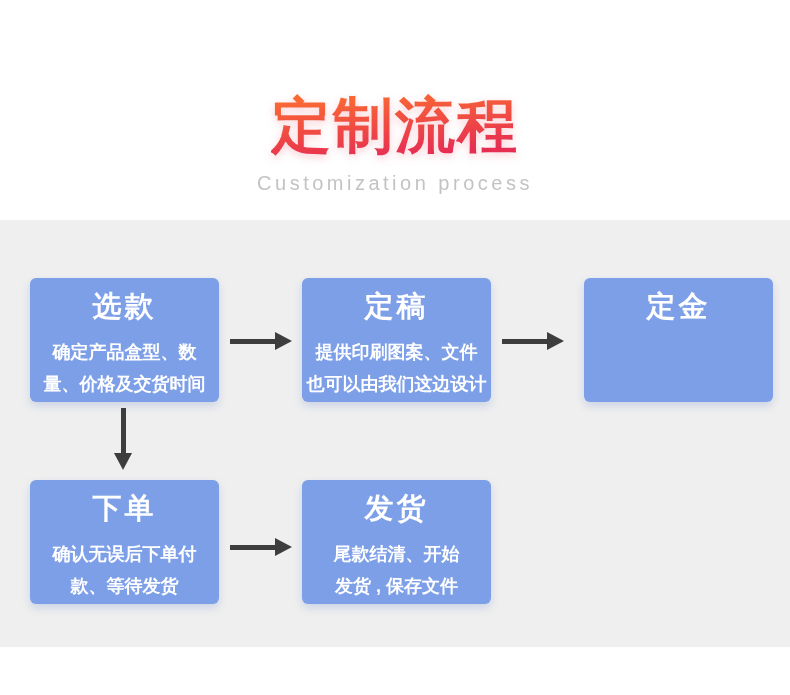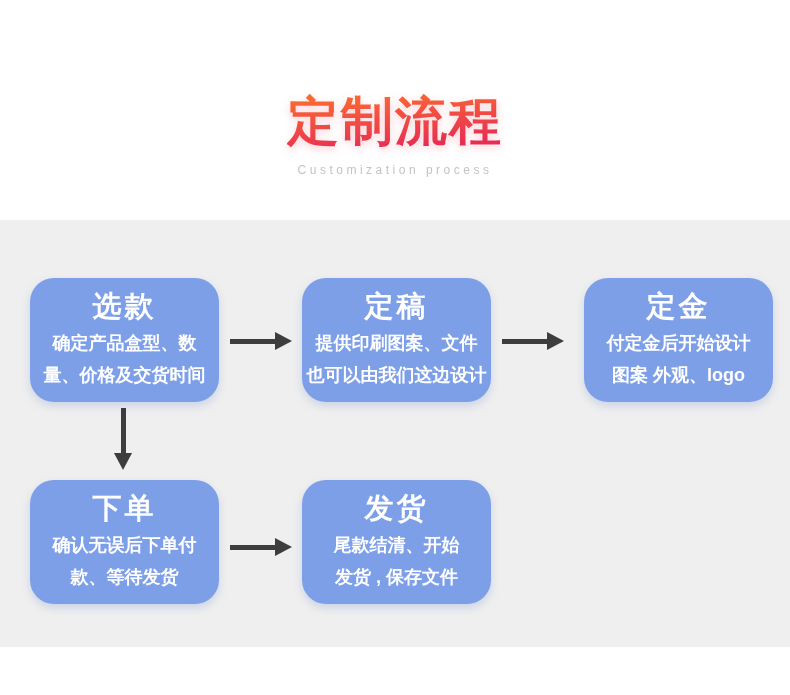--- a/index.html
+++ b/index.html
@@ -17,34 +17,34 @@
     position: absolute;
     top: 92px;
     left: 0;
     width: 100%;
     text-align: center;
     z-index: 3;
   }
   .title {
     display: inline-block;
     margin: 0;
-    font-size: 52px;
+    font-size: 60px;
     font-weight: 700;
     letter-spacing: 2px;
     line-height: 1.12;
     color: #ee4040;
     background: linear-gradient(175deg, var(--title-grad-top, #fa6a33) 10%, var(--title-grad-bottom, #e62e53) 85%);
     -webkit-background-clip: text;
     background-clip: text;
     -webkit-text-fill-color: transparent;
     filter: drop-shadow(0 3px 4px rgba(233, 64, 87, 0.25));
   }
   .subtitle {
     margin-top: 13px;
-    font-size: 12px;
+    font-size: 20px;
     letter-spacing: 3.5px;
     color: var(--subtitle-gray, #c3c3c3);
   }
 
   
   .band {
     position: absolute;
     left: 0;
     top: 220px;
     width: 100%;
@@ -52,35 +52,35 @@
     background: var(--band-gray, #efefef);
     z-index: 1;
   }
 
   
   .step {
     position: absolute;
     width: 189px;
     height: 124px;
     background: var(--box-blue, #7d9fe8);
-    border-radius: 24px;
+    border-radius: 6px;
     color: var(--box-text, #ffffff);
     text-align: center;
     z-index: 2;
     box-shadow: 0 4px 9px rgba(110, 140, 205, 0.28);
   }
   .step-title {
     padding-top: 10px;
     font-size: 29px;
     font-weight: 700;
     letter-spacing: 3px;
     line-height: 1.3;
   }
   .step-body {
-    margin-top: 1px;
+    margin-top: 10px;
     font-size: 18px;
     font-weight: 700;
     line-height: 32px;
     white-space: pre-line;
   }
   #step-1 { left: 30px;  top: 278px; }
   #step-2 { left: 302px; top: 278px; text-align: center; }
   #step-3 { left: 584px; top: 278px; }
   #step-4 { left: 30px;  top: 480px; }
   #step-5 { left: 302px; top: 480px; }
@@ -146,22 +146,20 @@
   </div>
 
   <div class="step" id="step-2">
     <div class="step-title">定稿</div>
     <div class="step-body">提供印刷图案、文件
 也可以由我们这边设计</div>
   </div>
 
   <div class="step" id="step-3">
     <div class="step-title">定金</div>
-    <div class="step-body">付定金后开始设计
-图案 外观、logo</div>
   </div>
 
   <div class="step" id="step-4">
     <div class="step-title">下单</div>
     <div class="step-body">确认无误后下单付
 款、等待发货</div>
   </div>
 
   <div class="step" id="step-5">
     <div class="step-title">发货</div>

